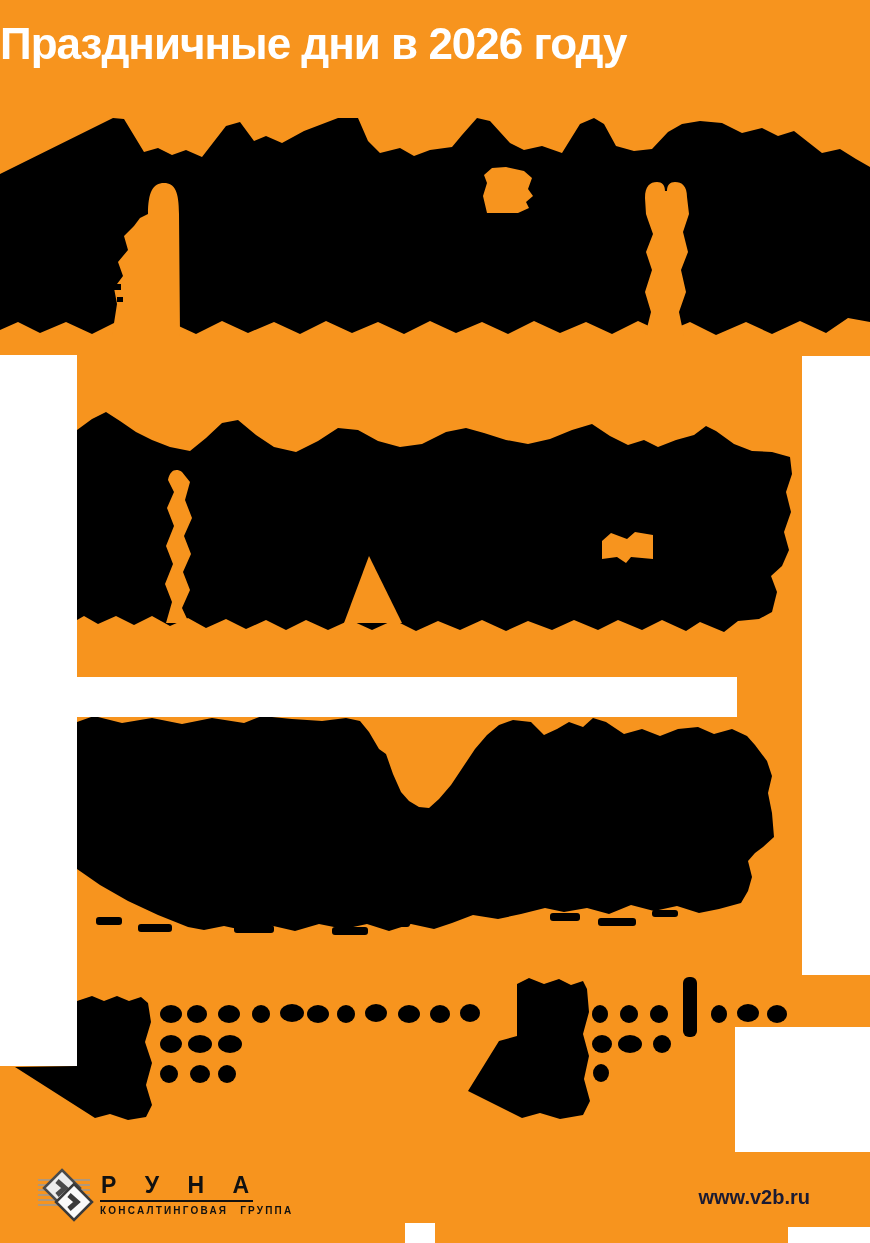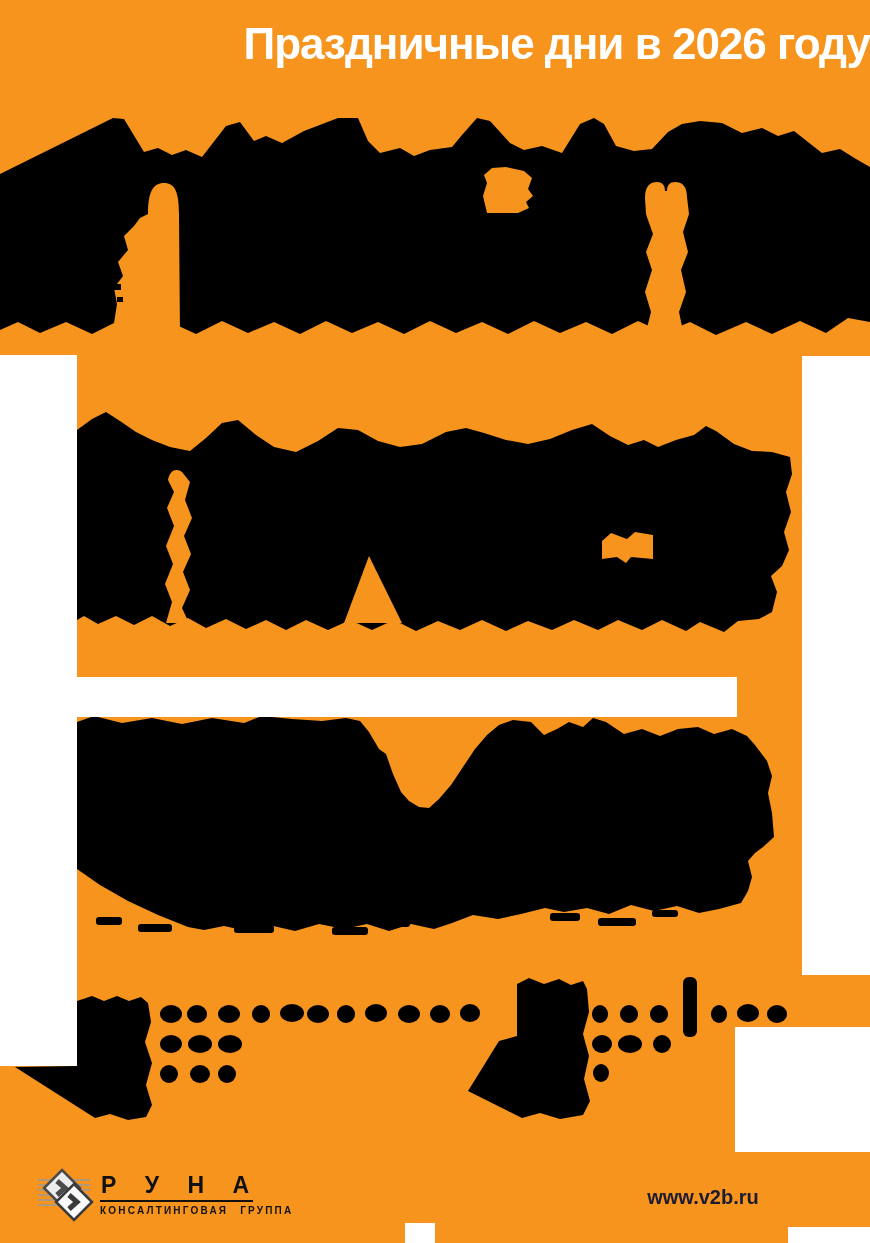--- a/index.html
+++ b/index.html
@@ -4,21 +4,21 @@
 <style>
   html,body{margin:0;padding:0;background:#888;}
   .poster{
     position:relative;width:870px;height:1243px;overflow:hidden;
     background:var(--c-background,#F7941E);
     font-family:"Liberation Sans",sans-serif;
   }
   .abs{position:absolute;}
   .poster-title{
     left:0;right:0;top:16px;height:56px;line-height:56px;
-    text-align:right;font-size:44px;font-weight:bold;letter-spacing:-1px;
+    text-align:left;font-size:44px;font-weight:bold;letter-spacing:-1px;
     color:var(--c-title-text,#FFFFFF);white-space:nowrap;
   }
   svg.layer{position:absolute;left:0;top:0;}
   .ink{fill:var(--c-redaction,#000000);}
   .hole{fill:var(--c-background,#F7941E);}
   .panel{fill:var(--c-panel,#FFFFFF);}
   .logo-wrap{left:38px;top:1164px;width:240px;height:62px;text-align:right;}
   .logo-icon{position:absolute;left:0;top:4px;}
   .logo-name{
     position:absolute;left:62px;top:8px;width:160px;
@@ -26,21 +26,21 @@
     color:var(--c-logo-text,#111111);white-space:nowrap;
   }
   .logo-rule{position:absolute;left:62px;top:36px;width:153px;height:2px;
     background:var(--c-logo-text,#111111);}
   .logo-subtitle{
     position:absolute;left:62px;top:41px;width:170px;
     font-size:10px;font-weight:bold;letter-spacing:2.2px;word-spacing:7px;
     color:var(--c-logo-text,#111111);white-space:nowrap;
   }
   .website{
-    left:628px;top:1186px;width:150px;text-align:center;
+    left:660px;top:1186px;width:150px;text-align:right;
     font-size:20px;font-weight:bold;color:var(--c-website-text,#1B1B33);
   }
 </style>
 </head>
 <body>
 
 <div class="poster">
 
   <div class="abs poster-title">Праздничные дни в 2026 году</div>
 

